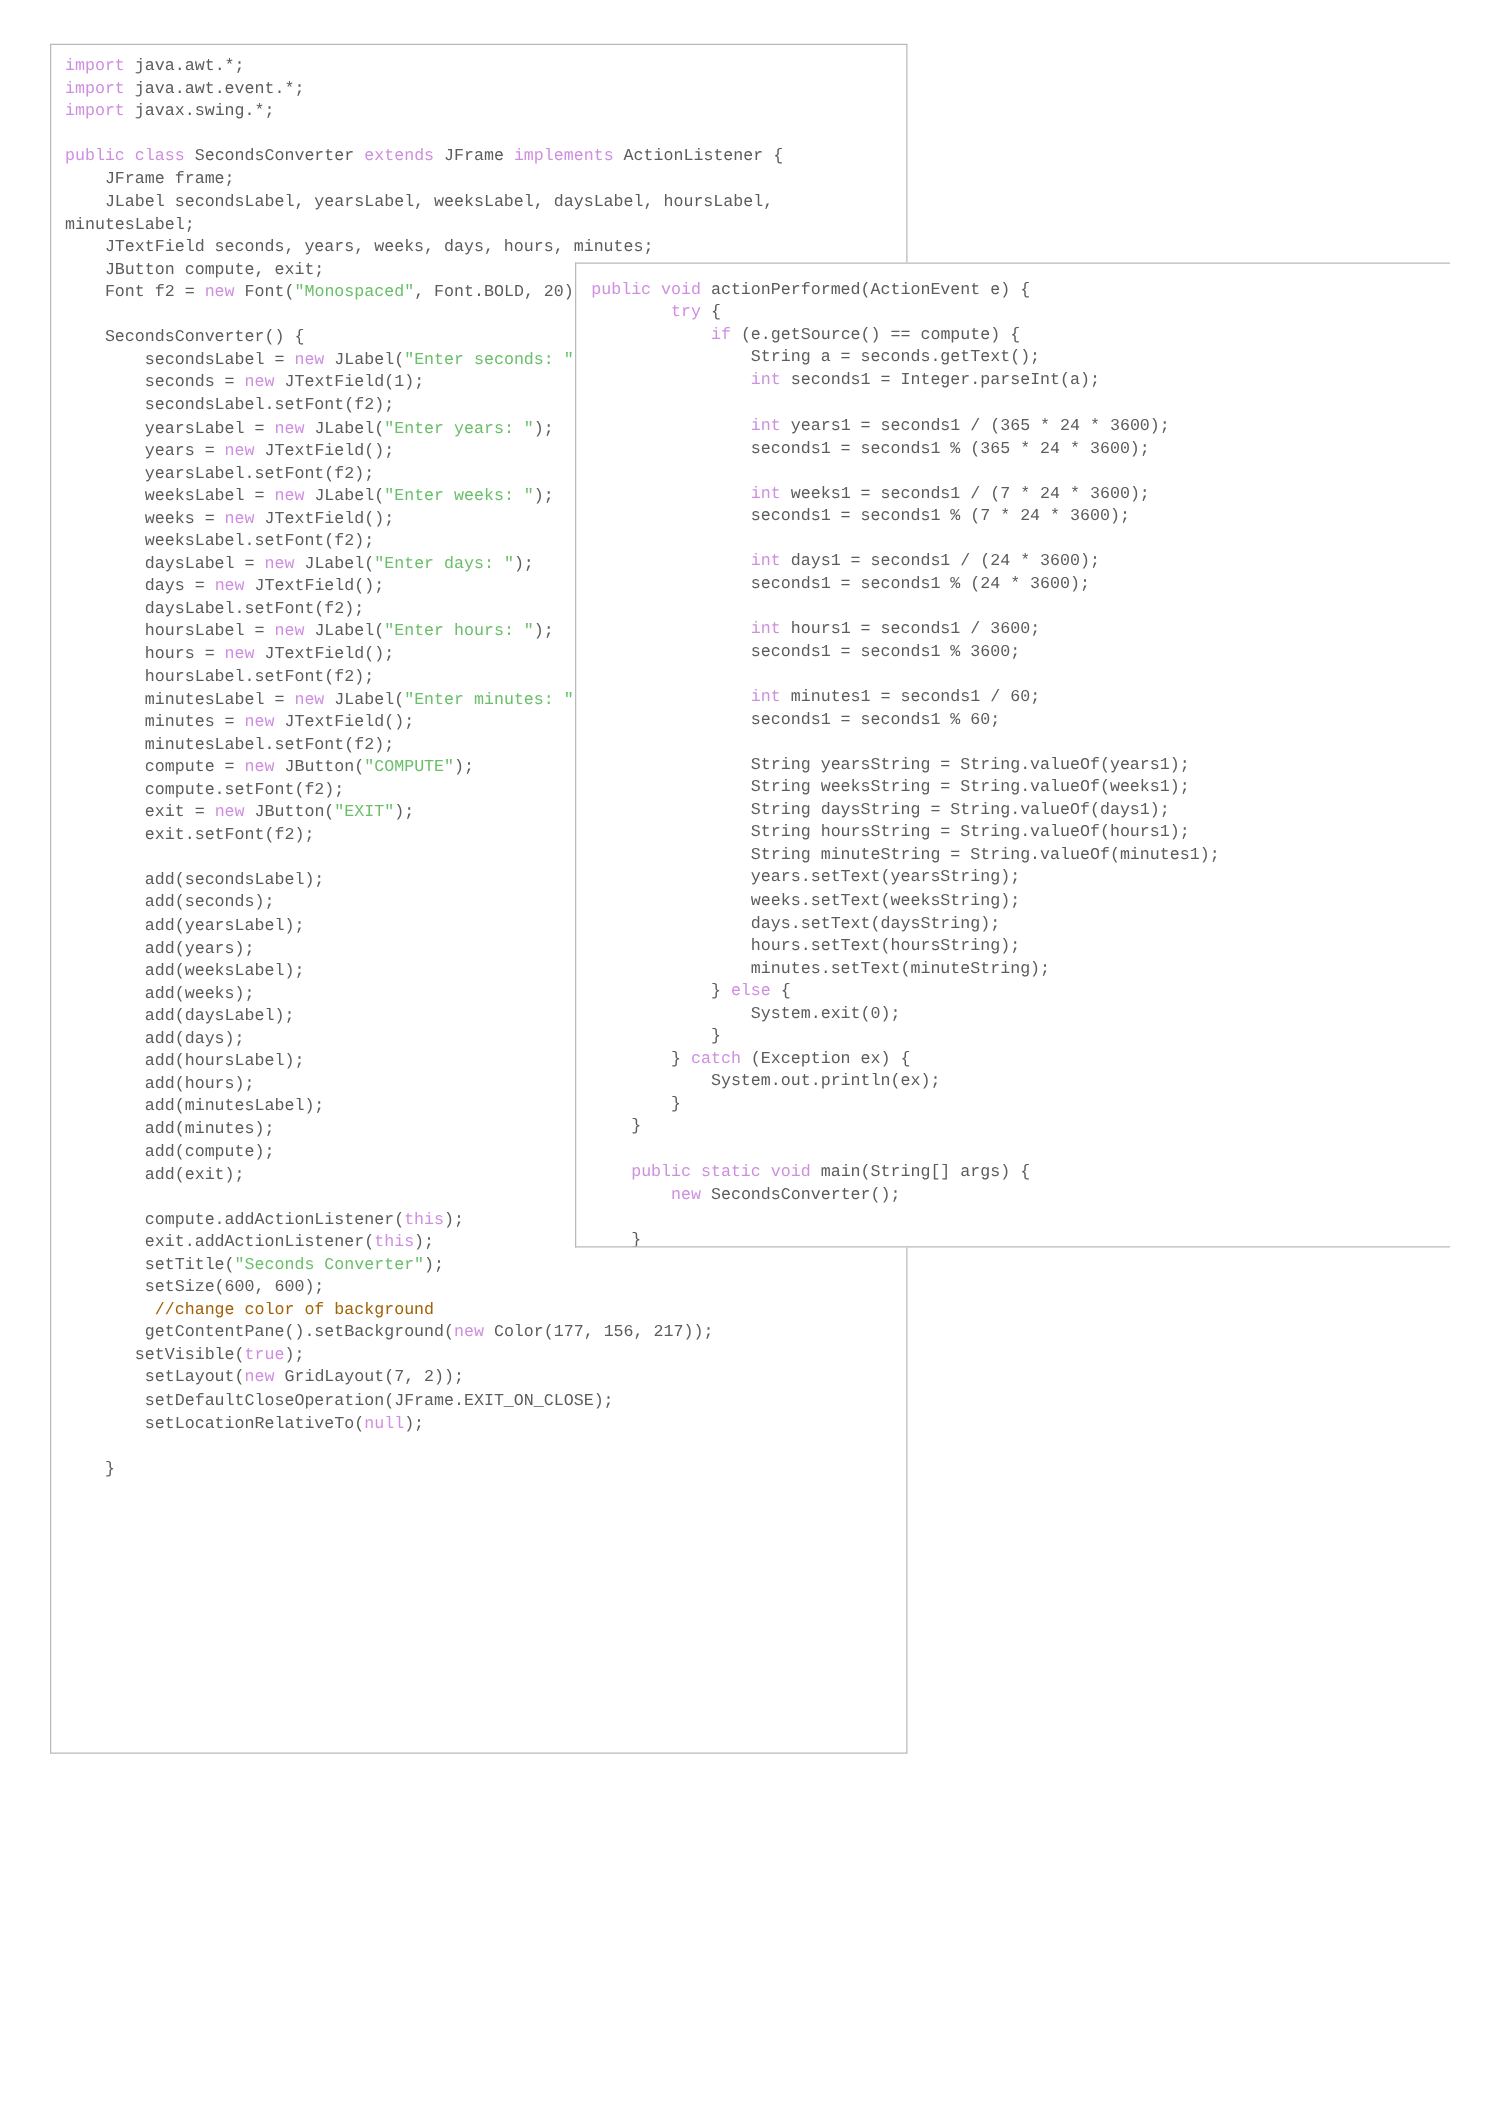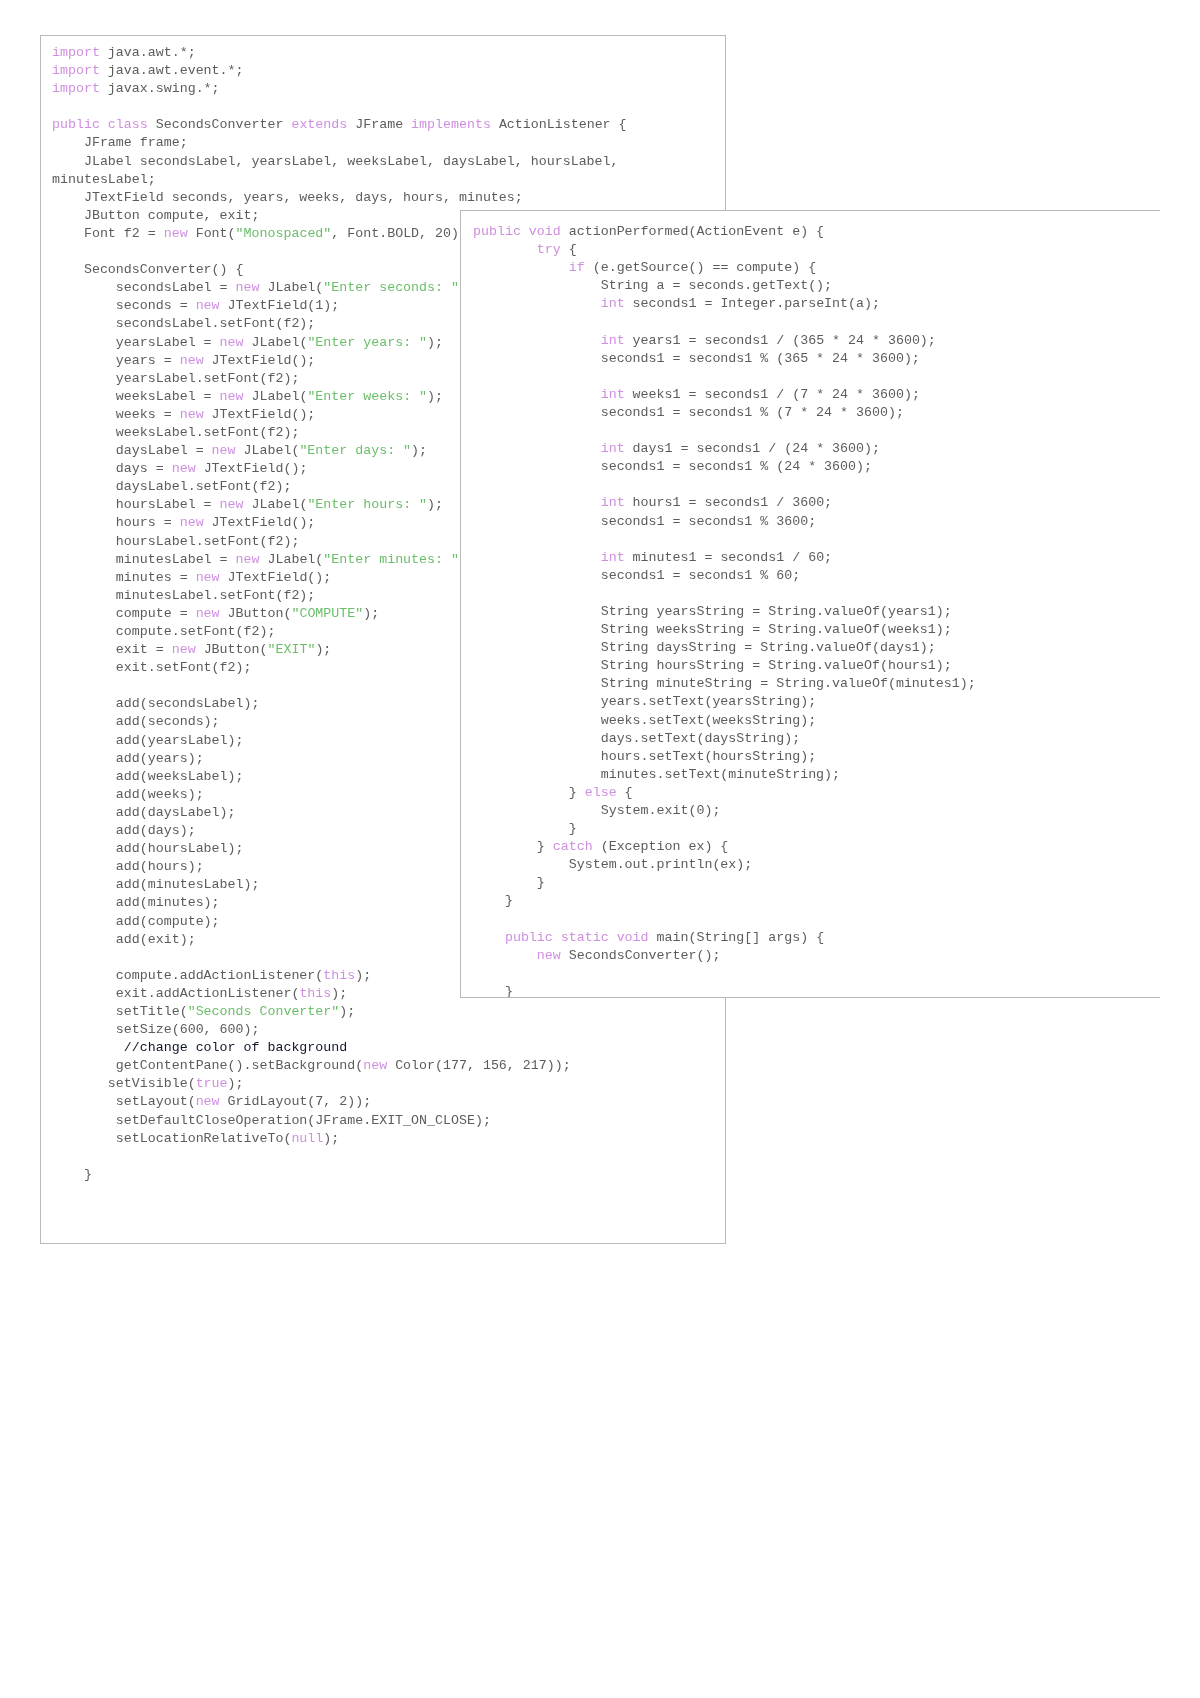--- a/index.html
+++ b/index.html
@@ -17,21 +17,21 @@
     position: absolute;
     background: #ffffff;
     border: 1px solid #b9b9b9;
     box-sizing: border-box;
     overflow: hidden;
   }
   #panel-main {
     left: 40px;
     top: 35px;
     width: 686px;
-    height: 1209px;
+    height: 1368px;
     z-index: 1;
   }
   #panel-overlay {
     left: 460px;
     top: 210px;
     width: 700px;
     height: 788px;
     z-index: 2;
     border-right: none;
   }
@@ -44,21 +44,21 @@
   }
   #panel-main .code-body {
     padding: 8px 0 0 11px;
   }
   #panel-overlay .code-body {
     padding: 12px 0 0 12px;
   }
   .ln { display: block; min-height: 18.1px; }
   .kw  { color: #cf8fe0; }
   .str { color: #6abf69; }
-  .cmt { color: #0f172a; }
+  .cmt { color: #a16207; }
   .pl  { color: #5c5c5c; }
 </style>
 </head>
 <body>
 
 <div class="code-panel" id="panel-main">
   <div class="code-body" id="main-code"><span class="ln"><span class="kw">import</span><span class="pl"> java.awt.*;</span></span><span class="ln"><span class="kw">import</span><span class="pl"> java.awt.event.*;</span></span><span class="ln"><span class="kw">import</span><span class="pl"> javax.swing.*;</span></span><span class="ln">&nbsp;</span><span class="ln"><span class="kw">public class</span><span class="pl"> SecondsConverter </span><span class="kw">extends</span><span class="pl"> JFrame </span><span class="kw">implements</span><span class="pl"> ActionListener {</span></span><span class="ln"><span class="pl">    JFrame frame;</span></span><span class="ln"><span class="pl">    JLabel secondsLabel, yearsLabel, weeksLabel, daysLabel, hoursLabel,</span></span><span class="ln"><span class="pl">minutesLabel;</span></span><span class="ln"><span class="pl">    JTextField seconds, years, weeks, days, hours, minutes;</span></span><span class="ln"><span class="pl">    JButton compute, exit;</span></span><span class="ln"><span class="pl">    Font f2 = </span><span class="kw">new</span><span class="pl"> Font(</span><span class="str">"Monospaced"</span><span class="pl">, Font.BOLD, 20);</span></span><span class="ln">&nbsp;</span><span class="ln"><span class="pl">    SecondsConverter() {</span></span><span class="ln"><span class="pl">        secondsLabel = </span><span class="kw">new</span><span class="pl"> JLabel(</span><span class="str">"Enter seconds: "</span><span class="pl">);</span></span><span class="ln"><span class="pl">        seconds = </span><span class="kw">new</span><span class="pl"> JTextField(1);</span></span><span class="ln"><span class="pl">        secondsLabel.setFont(f2);</span></span><span class="ln"><span class="pl">        yearsLabel = </span><span class="kw">new</span><span class="pl"> JLabel(</span><span class="str">"Enter years: "</span><span class="pl">);</span></span><span class="ln"><span class="pl">        years = </span><span class="kw">new</span><span class="pl"> JTextField();</span></span><span class="ln"><span class="pl">        yearsLabel.setFont(f2);</span></span><span class="ln"><span class="pl">        weeksLabel = </span><span class="kw">new</span><span class="pl"> JLabel(</span><span class="str">"Enter weeks: "</span><span class="pl">);</span></span><span class="ln"><span class="pl">        weeks = </span><span class="kw">new</span><span class="pl"> JTextField();</span></span><span class="ln"><span class="pl">        weeksLabel.setFont(f2);</span></span><span class="ln"><span class="pl">        daysLabel = </span><span class="kw">new</span><span class="pl"> JLabel(</span><span class="str">"Enter days: "</span><span class="pl">);</span></span><span class="ln"><span class="pl">        days = </span><span class="kw">new</span><span class="pl"> JTextField();</span></span><span class="ln"><span class="pl">        daysLabel.setFont(f2);</span></span><span class="ln"><span class="pl">        hoursLabel = </span><span class="kw">new</span><span class="pl"> JLabel(</span><span class="str">"Enter hours: "</span><span class="pl">);</span></span><span class="ln"><span class="pl">        hours = </span><span class="kw">new</span><span class="pl"> JTextField();</span></span><span class="ln"><span class="pl">        hoursLabel.setFont(f2);</span></span><span class="ln"><span class="pl">        minutesLabel = </span><span class="kw">new</span><span class="pl"> JLabel(</span><span class="str">"Enter minutes: "</span><span class="pl">);</span></span><span class="ln"><span class="pl">        minutes = </span><span class="kw">new</span><span class="pl"> JTextField();</span></span><span class="ln"><span class="pl">        minutesLabel.setFont(f2);</span></span><span class="ln"><span class="pl">        compute = </span><span class="kw">new</span><span class="pl"> JButton(</span><span class="str">"COMPUTE"</span><span class="pl">);</span></span><span class="ln"><span class="pl">        compute.setFont(f2);</span></span><span class="ln"><span class="pl">        exit = </span><span class="kw">new</span><span class="pl"> JButton(</span><span class="str">"EXIT"</span><span class="pl">);</span></span><span class="ln"><span class="pl">        exit.setFont(f2);</span></span><span class="ln">&nbsp;</span><span class="ln"><span class="pl">        add(secondsLabel);</span></span><span class="ln"><span class="pl">        add(seconds);</span></span><span class="ln"><span class="pl">        add(yearsLabel);</span></span><span class="ln"><span class="pl">        add(years);</span></span><span class="ln"><span class="pl">        add(weeksLabel);</span></span><span class="ln"><span class="pl">        add(weeks);</span></span><span class="ln"><span class="pl">        add(daysLabel);</span></span><span class="ln"><span class="pl">        add(days);</span></span><span class="ln"><span class="pl">        add(hoursLabel);</span></span><span class="ln"><span class="pl">        add(hours);</span></span><span class="ln"><span class="pl">        add(minutesLabel);</span></span><span class="ln"><span class="pl">        add(minutes);</span></span><span class="ln"><span class="pl">        add(compute);</span></span><span class="ln"><span class="pl">        add(exit);</span></span><span class="ln">&nbsp;</span><span class="ln"><span class="pl">        compute.addActionListener(</span><span class="kw">this</span><span class="pl">);</span></span><span class="ln"><span class="pl">        exit.addActionListener(</span><span class="kw">this</span><span class="pl">);</span></span><span class="ln"><span class="pl">        setTitle(</span><span class="str">"Seconds Converter"</span><span class="pl">);</span></span><span class="ln"><span class="pl">        setSize(600, 600);</span></span><span class="ln"><span class="cmt">         //change color of background</span></span><span class="ln"><span class="pl">        getContentPane().setBackground(</span><span class="kw">new</span><span class="pl"> Color(177, 156, 217));</span></span><span class="ln"><span class="pl">       setVisible(</span><span class="kw">true</span><span class="pl">);</span></span><span class="ln"><span class="pl">        setLayout(</span><span class="kw">new</span><span class="pl"> GridLayout(7, 2));</span></span><span class="ln"><span class="pl">        setDefaultCloseOperation(JFrame.EXIT_ON_CLOSE);</span></span><span class="ln"><span class="pl">        setLocationRelativeTo(</span><span class="kw">null</span><span class="pl">);</span></span><span class="ln">&nbsp;</span><span class="ln"><span class="pl">    }</span></span></div>
 </div>
 
 <div class="code-panel" id="panel-overlay">

